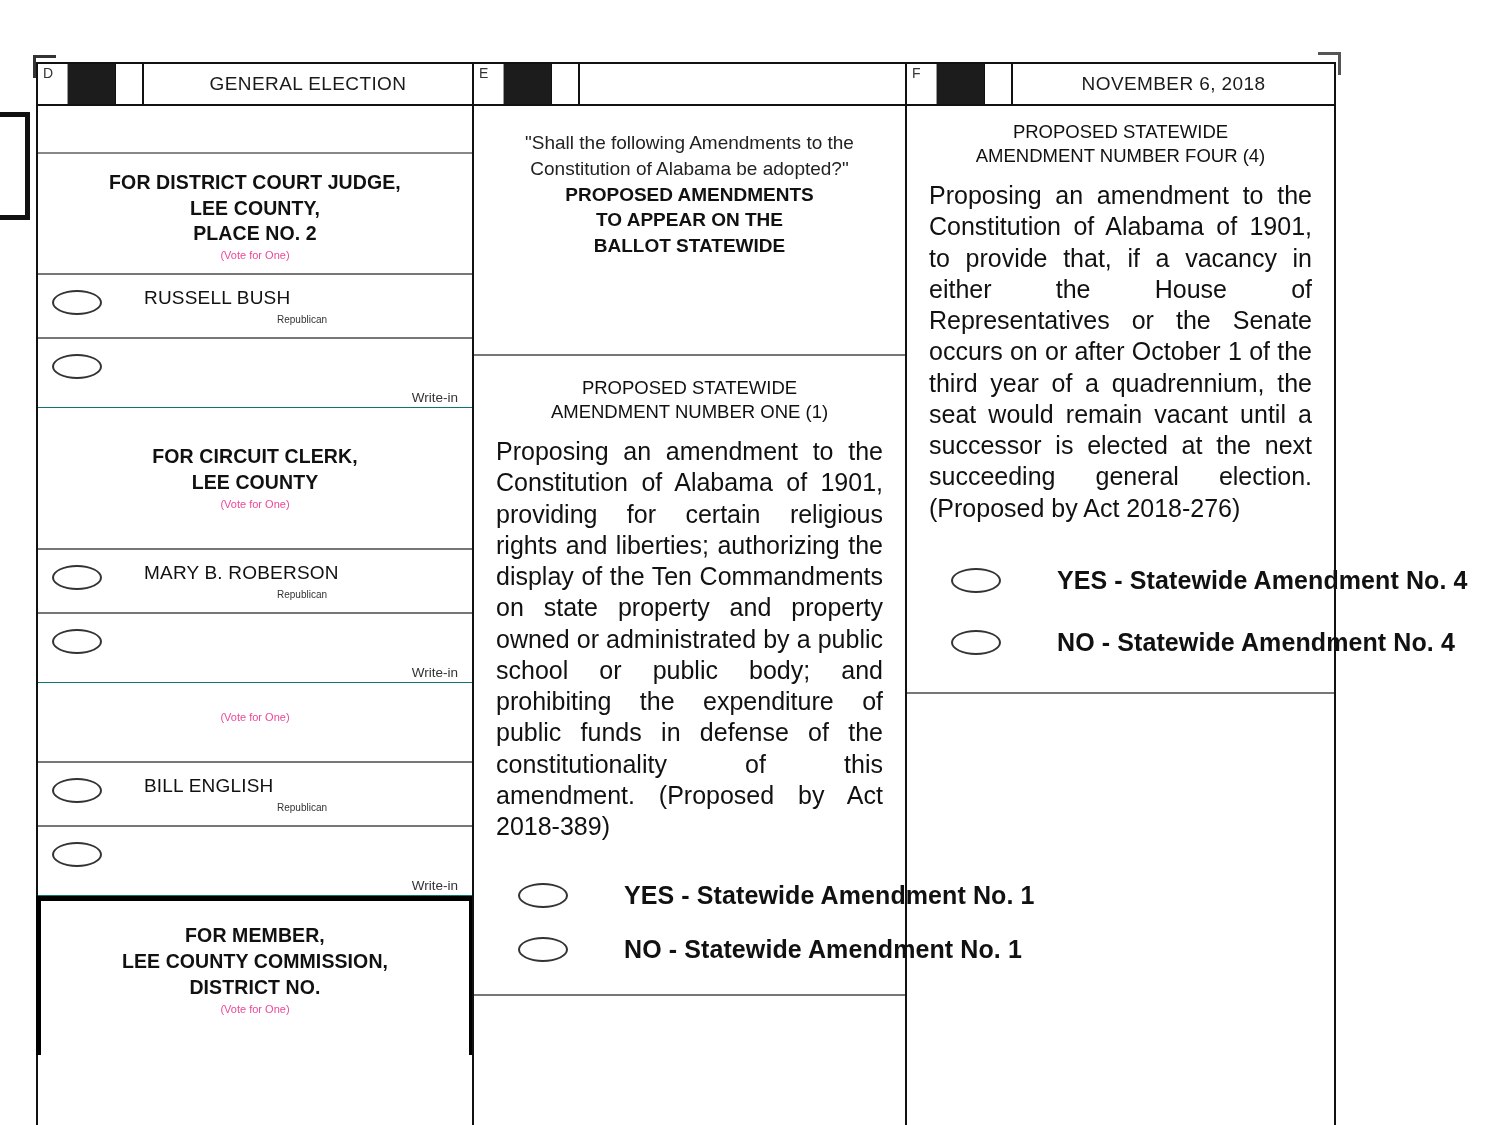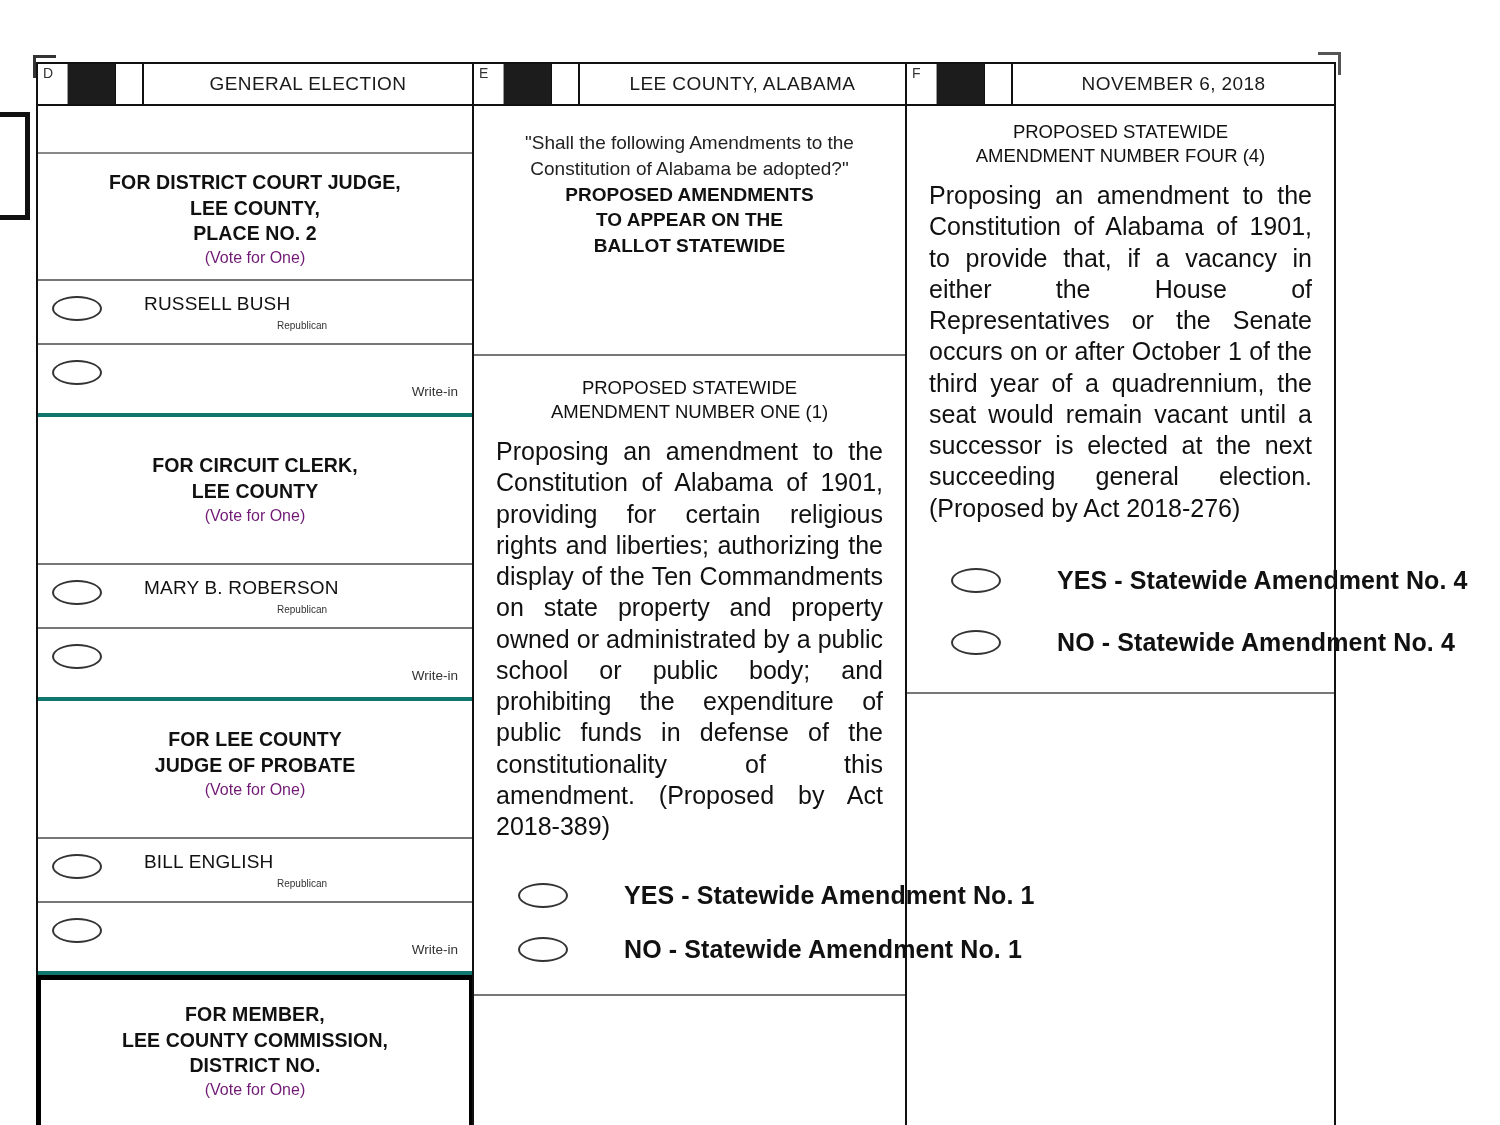--- a/index.html
+++ b/index.html
@@ -125,39 +125,39 @@
 
   .spacer-row {
     height: 48px;
     border-bottom: 2px solid #888;
     box-sizing: border-box;
   }
 
   
   .contest {
     box-sizing: border-box;
-    border-bottom: 4px solid #0f766e;
+    border-bottom: 1px solid #0f766e;
   }
   .contest-head {
     padding: 16px 14px 12px 14px;
     text-align: center;
     border-bottom: 2px solid #777;
     box-sizing: border-box;
   }
   .contest-title {
     font-weight: bold;
     font-size: 19.5px;
     line-height: 1.32;
     letter-spacing: 0.1px;
     color: #111;
   }
   .vote-for {
-    font-size: 16px;
+    font-size: 11px;
     margin-top: 2px;
-    color: #701a75;
+    color: #ec4899;
   }
   .cand-row {
     display: flex;
     align-items: flex-start;
     padding: 12px 12px 12px 14px;
     min-height: 46px;
     border-bottom: 2px solid #777;
     box-sizing: border-box;
     position: relative;
     gap: 16px;
@@ -185,21 +185,21 @@
   }
   .cand-party {
     font-size: 10px;
     color: #333;
     margin-top: 6px;
     text-align: center;
   }
   .writein-label {
     position: absolute;
     right: 14px;
-    bottom: 14px;
+    bottom: 2px;
     font-size: 13.5px;
     color: #333;
   }
   .writein-row { height: 68px; }
 
   
   .contest.boxed {
     border: 5px solid #000;
     border-bottom: none;
     margin: 0 -2px;
@@ -286,21 +286,20 @@
         <div class="tm-letter">D</div>
         <div class="tm-black"></div>
         <div class="tm-white"></div>
         <div class="hdr-title">GENERAL ELECTION</div>
       </div>
 
       <div class="hdr-col c2">
         <div class="tm-letter">E</div>
         <div class="tm-black"></div>
         <div class="tm-white"></div>
-        <div class="hdr-title">LEE COUNTY, ALABAMA</div>
       </div>
 
       <div class="hdr-col c3">
         <div class="tm-letter">F</div>
         <div class="tm-black"></div>
         <div class="tm-white"></div>
         <div class="hdr-title">NOVEMBER 6, 2018</div>
       </div>
 
     </div>
@@ -345,22 +344,20 @@
             </div>
           </div>
           <div class="cand-row writein-row last">
             <div class="oval"></div>
             <div class="writein-label">Write-in</div>
           </div>
         </div>
 
         <div class="contest">
           <div class="contest-head" style="padding-top:26px;padding-bottom:38px">
-            <div class="contest-title" style="white-space:pre-line">FOR LEE COUNTY
-JUDGE OF PROBATE</div>
             <div class="vote-for">(Vote for One)</div>
           </div>
           <div class="cand-row">
             <div class="oval"></div>
             <div class="cand-text">
               <div class="cand-name">BILL ENGLISH</div>
               <div class="cand-party">Republican</div>
             </div>
           </div>
           <div class="cand-row writein-row last">

